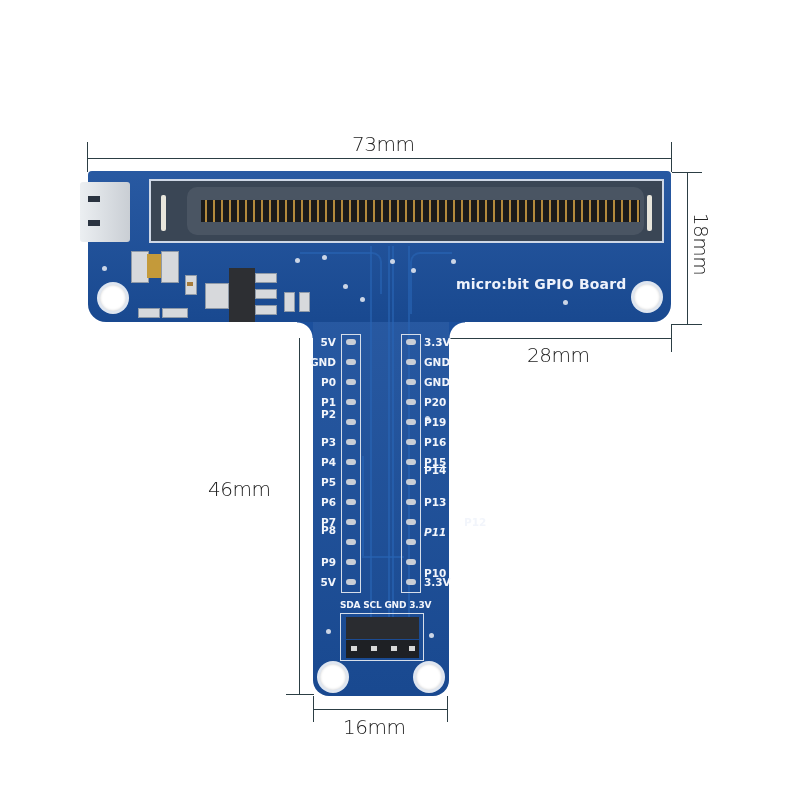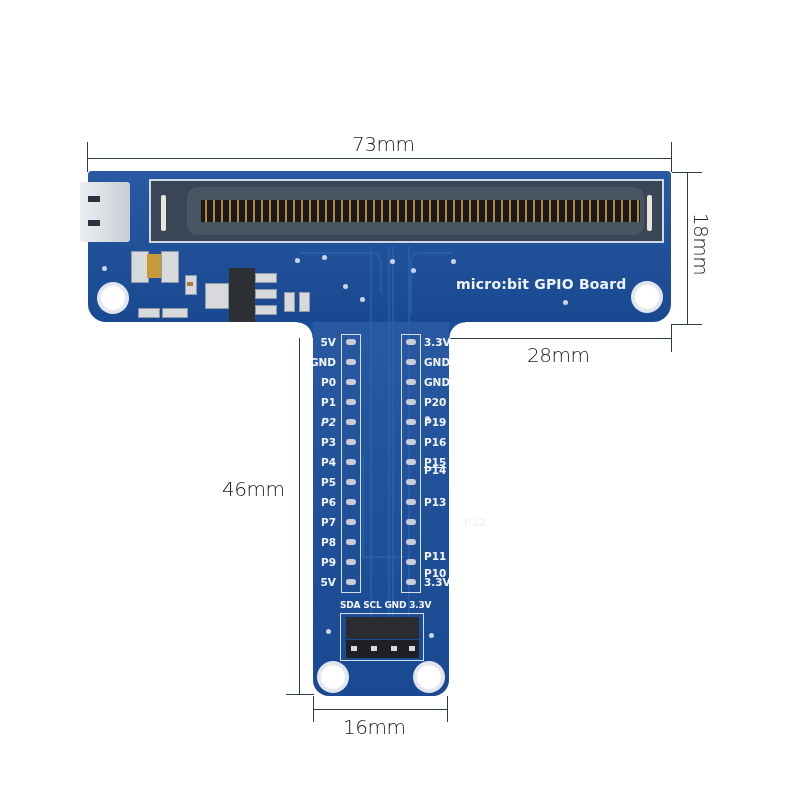--- a/index.html
+++ b/index.html
@@ -65,21 +65,21 @@
 
 <div>
   <div class="dimline" style="left:450px; top:338px; width:222px; height:1px;"></div>
   <div class="dimline" style="left:671px; top:324px; width:1px; height:28px;"></div>
   <div class="dimtext" style="left:527px; top:343px;">28mm</div>
 </div>
 
 <div>
   <div class="dimline" style="left:299px; top:322px; width:1px; height:372px;"></div>
   <div class="dimline" style="left:286px; top:694px; width:28px; height:1px;"></div>
-  <div class="dimtext" style="left:222px; top:477px;">46mm</div>
+  <div class="dimtext" style="left:208px; top:477px;">46mm</div>
 </div>
 
 <div>
   <div class="dimline" style="left:313px; top:709px; width:135px; height:1px;"></div>
   <div class="dimline" style="left:313px; top:696px; width:1px; height:26px;"></div>
   <div class="dimline" style="left:447px; top:696px; width:1px; height:26px;"></div>
   <div class="dimtext" style="left:343px; top:715px;">16mm</div>
 </div>
 
 <div>
@@ -156,27 +156,27 @@
   <div class="hole" style="left:416px; top:664px;"></div>
 
   <div class="board-title">micro:bit GPIO Board</div>
 
   <div class="header-box" style="left:341px; top:334px; height:259px;"></div>
   <div style="position:absolute; left:290px; top:334px; width:46px; height:260px;">
     <div class="pin-label left" style="top:2px;">5V</div>
     <div class="pin-label left" style="top:22px;">GND</div>
     <div class="pin-label left" style="top:42px;">P0</div>
     <div class="pin-label left" style="top:62px;">P1</div>
-    <div class="pin-label left" style="top:82px;font-style:italic;">P2</div>
+    <div class="pin-label left" style="top:74px;">P2</div>
     <div class="pin-label left" style="top:102px;">P3</div>
     <div class="pin-label left" style="top:122px;">P4</div>
     <div class="pin-label left" style="top:142px;">P5</div>
     <div class="pin-label left" style="top:162px;">P6</div>
     <div class="pin-label left" style="top:182px;">P7</div>
-    <div class="pin-label left" style="top:202px;">P8</div>
+    <div class="pin-label left" style="top:190px;">P8</div>
     <div class="pin-label left" style="top:222px;">P9</div>
     <div class="pin-label left" style="top:242px;">5V</div>
   </div>
   <div>
     <div class="pin" style="left:346px; top:339px;"></div>
     <div class="pin" style="left:346px; top:359px;"></div>
     <div class="pin" style="left:346px; top:379px;"></div>
     <div class="pin" style="left:346px; top:399px;"></div>
     <div class="pin" style="left:346px; top:419px;"></div>
     <div class="pin" style="left:346px; top:439px;"></div>
@@ -194,21 +194,21 @@
     <div class="pin-label" style="top:2px;">3.3V</div>
     <div class="pin-label" style="top:22px;">GND</div>
     <div class="pin-label" style="top:42px;">GND</div>
     <div class="pin-label" style="top:62px;">P20</div>
     <div class="pin-label" style="top:82px;">P19</div>
     <div class="pin-label" style="top:102px;">P16</div>
     <div class="pin-label" style="top:122px;text-decoration:underline;">P15</div>
     <div class="pin-label" style="top:130px;">P14</div>
     <div class="pin-label" style="top:162px;">P13</div>
     <div class="pin-label" style="top:182px;margin-left:40px;">P12</div>
-    <div class="pin-label" style="top:216px;">P11</div>
+    <div class="pin-label" style="top:192px;font-style:italic;">P11</div>
     <div class="pin-label" style="top:233px;">P10</div>
     <div class="pin-label" style="top:242px;">3.3V</div>
   </div>
   <div>
     <div class="pin" style="left:406px; top:339px;"></div>
     <div class="pin" style="left:406px; top:359px;"></div>
     <div class="pin" style="left:406px; top:379px;"></div>
     <div class="pin" style="left:406px; top:399px;"></div>
     <div class="pin" style="left:406px; top:419px;"></div>
     <div class="pin" style="left:406px; top:439px;"></div>

